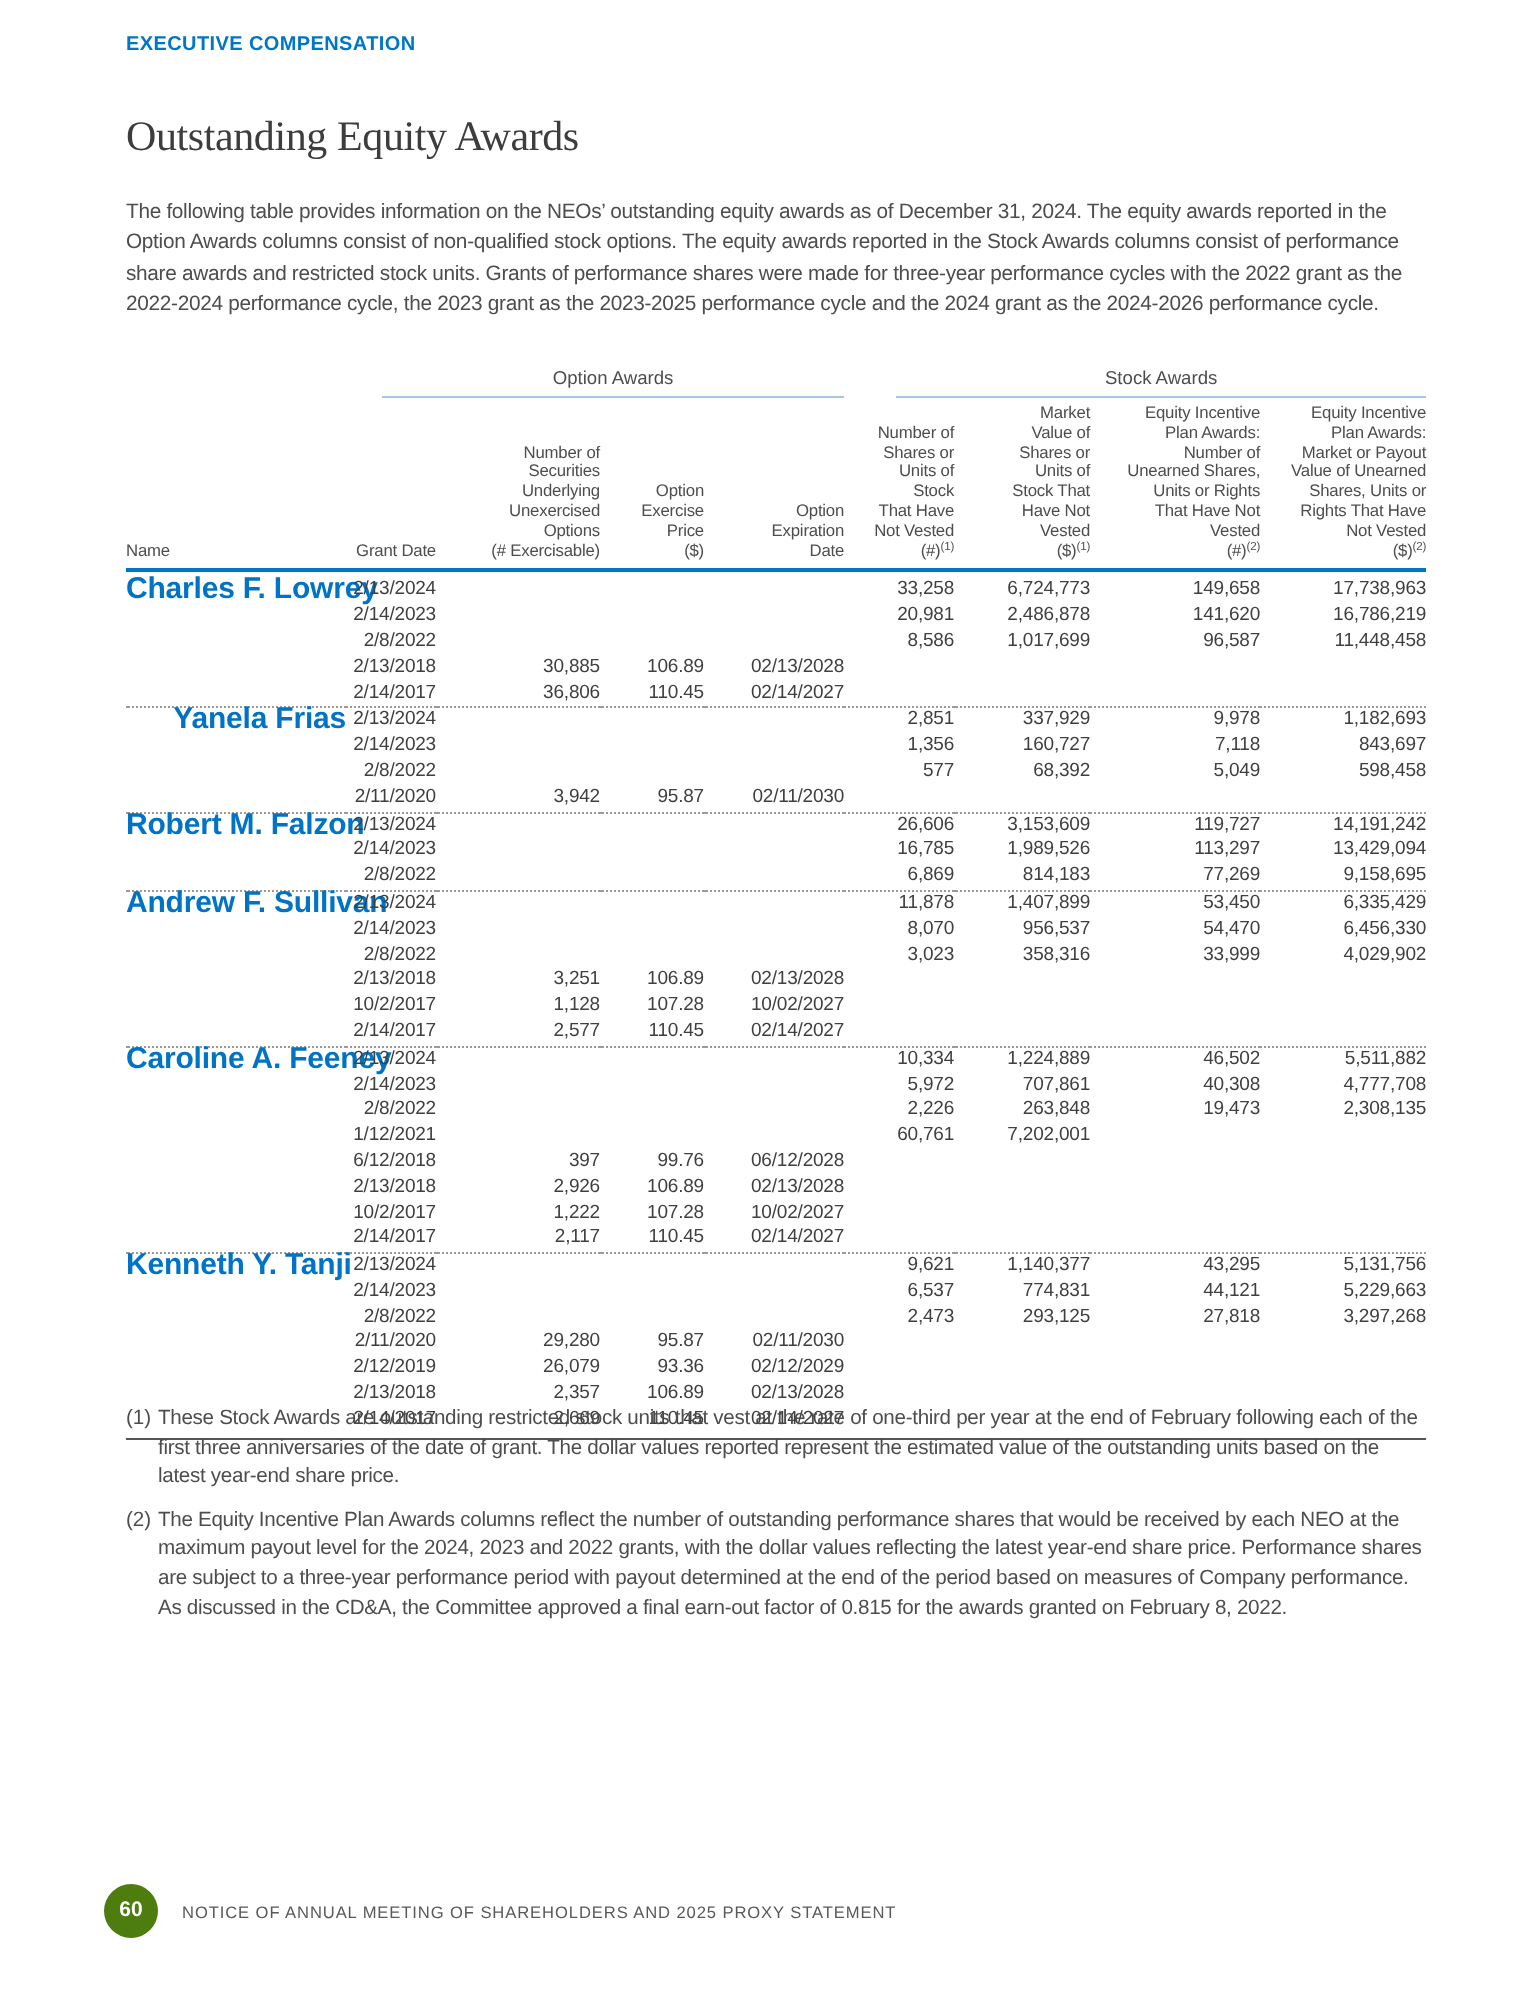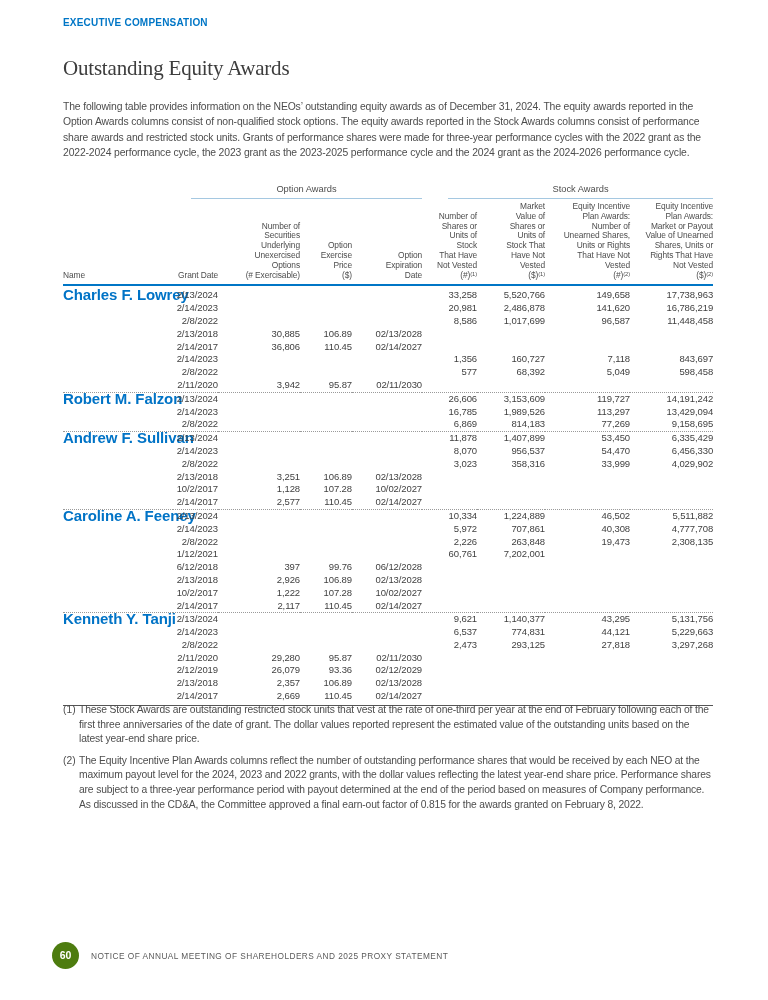--- a/index.html
+++ b/index.html
@@ -174,21 +174,21 @@
       </tr>
     </thead>
     <tbody>
         <tr>
           <td class="name-cell">Charles F. Lowrey</td>
           <td>2/13/2024</td>
           <td></td>
           <td></td>
           <td></td>
           <td>33,258</td>
-          <td>5,520,766</td>
+          <td>6,724,773</td>
           <td>149,658</td>
           <td>17,738,963</td>
         </tr>
         <tr>
           <td class="name-cell"></td>
           <td>2/14/2023</td>
           <td></td>
           <td></td>
           <td></td>
           <td>20,981</td>
@@ -221,20 +221,31 @@
         <tr>
           <td class="name-cell"></td>
           <td>2/14/2017</td>
           <td>36,806</td>
           <td>110.45</td>
           <td>02/14/2027</td>
           <td></td>
           <td></td>
           <td></td>
           <td></td>
+        </tr>
+        <tr class="group-start">
+          <td class="name-cell">Yanela Frias</td>
+          <td>2/13/2024</td>
+          <td></td>
+          <td></td>
+          <td></td>
+          <td>2,851</td>
+          <td>337,929</td>
+          <td>9,978</td>
+          <td>1,182,693</td>
         </tr>
         <tr>
           <td class="name-cell"></td>
           <td>2/14/2023</td>
           <td></td>
           <td></td>
           <td></td>
           <td>1,356</td>
           <td>160,727</td>
           <td>7,118</td>

